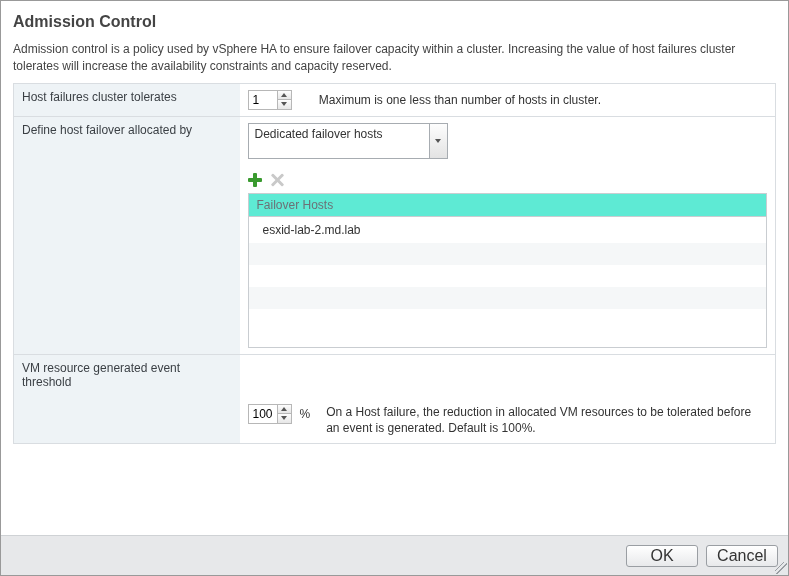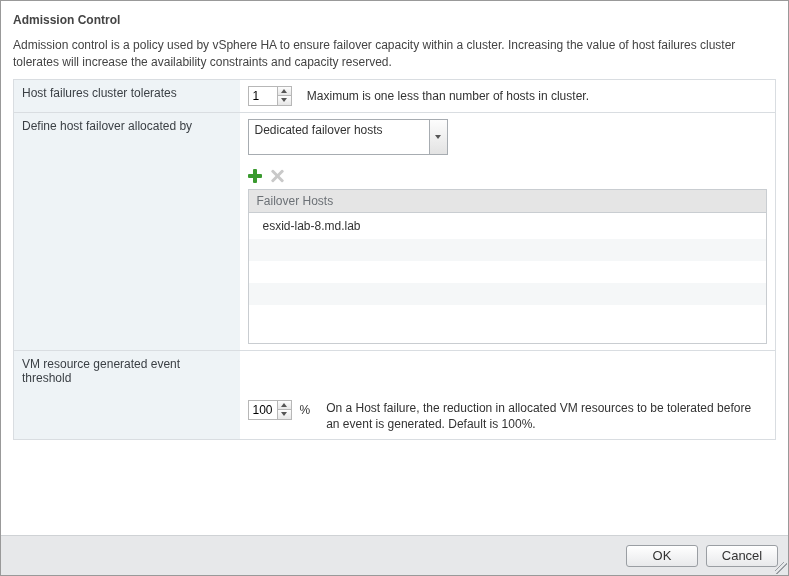--- a/index.html
+++ b/index.html
@@ -13,21 +13,21 @@
     height: 576px;
     border: 1px solid #999;
     position: relative;
   }
   .content {
     padding: 10px 12px 0 12px;
     height: 510px;
     overflow: hidden;
   }
   h2.section-title {
-    font-size: 12px;
+    font-size: 16px;
     font-weight: bold;
     color: #444;
     margin: 2px 0 10px 0;
   }
   .desc {
     color: #444;
     line-height: 1.4;
     margin-bottom: 8px;
   }
   table.form {
@@ -77,21 +77,21 @@
     background: linear-gradient(#fdfdfd,#e6e6e6);
     padding:0;
     cursor:pointer;
     display:flex;
     align-items:center;
     justify-content:center;
   }
   .spinner .btns button:first-child { border-bottom:1px solid #b7b7b7; }
   .tri-up { width:0;height:0;border-left:3px solid transparent;border-right:3px solid transparent;border-bottom:4px solid #555; }
   .tri-down{ width:0;height:0;border-left:3px solid transparent;border-right:3px solid transparent;border-top:4px solid #555; }
-  .inline-note { display:inline-block; margin-left:12px; color:#333; vertical-align:middle; }
+  .inline-note { display:inline-block; margin-left:24px; color:#333; vertical-align:middle; }
 
   .combo {
     display:inline-flex;
     align-items:stretch;
     height:36px;
     border:1px solid #a7acb1;
     background:#fff;
     width:200px;
     vertical-align:middle;
   }
@@ -134,21 +134,21 @@
   }
   .icon-x::before { transform:rotate(45deg); }
   .icon-x::after  { transform:rotate(-45deg); }
 
   .grid {
     margin-top:6px;
     border:1px solid #c9cdd1;
     width:100%;
   }
   .grid-header {
-    background:#e5e5e5;
+    background:#5eead4;
     border-bottom:1px solid #c9cdd1;
     padding:4px 8px;
     color:#6c7176;
     font-size:12px;
   }
   .grid-body {
     height:130px;
     background:#fff;
   }
   .grid-row {
@@ -179,21 +179,21 @@
     align-items:center;
     padding-right:10px;
     gap:8px;
   }
   .btn {
     min-width:72px;
     height:22px;
     border:1px solid #9a9ea3;
     border-radius:3px;
     background: linear-gradient(#ffffff,#e8e9eb);
-    font-size:13px;
+    font-size:16px;
     color:#333;
     cursor:pointer;
   }
   .resize-grip {
     position:absolute;
     right:1px; bottom:1px;
     width:12px; height:12px;
     background:
       linear-gradient(135deg, transparent 0 6px, #9a9ea3 6px 7px, transparent 7px 9px, #9a9ea3 9px 10px, transparent 10px);
     pointer-events:none;
@@ -238,21 +238,21 @@
           </span>
 
           <div class="toolbar">
             <span class="icon-plus"></span>
             <span class="icon-x"></span>
           </div>
 
           <div class="grid">
             <div class="grid-header">Failover Hosts</div>
             <div class="grid-body">
-              <div class="grid-row">esxid-lab-8.md.lab</div>
+              <div class="grid-row">esxid-lab-2.md.lab</div>
               <div class="grid-row striped empty"></div>
               <div class="grid-row empty"></div>
               <div class="grid-row striped empty"></div>
               <div class="grid-row empty"></div>
             </div>
           </div>
         </td>
       </tr>
 
       <tr class="vm-row">

